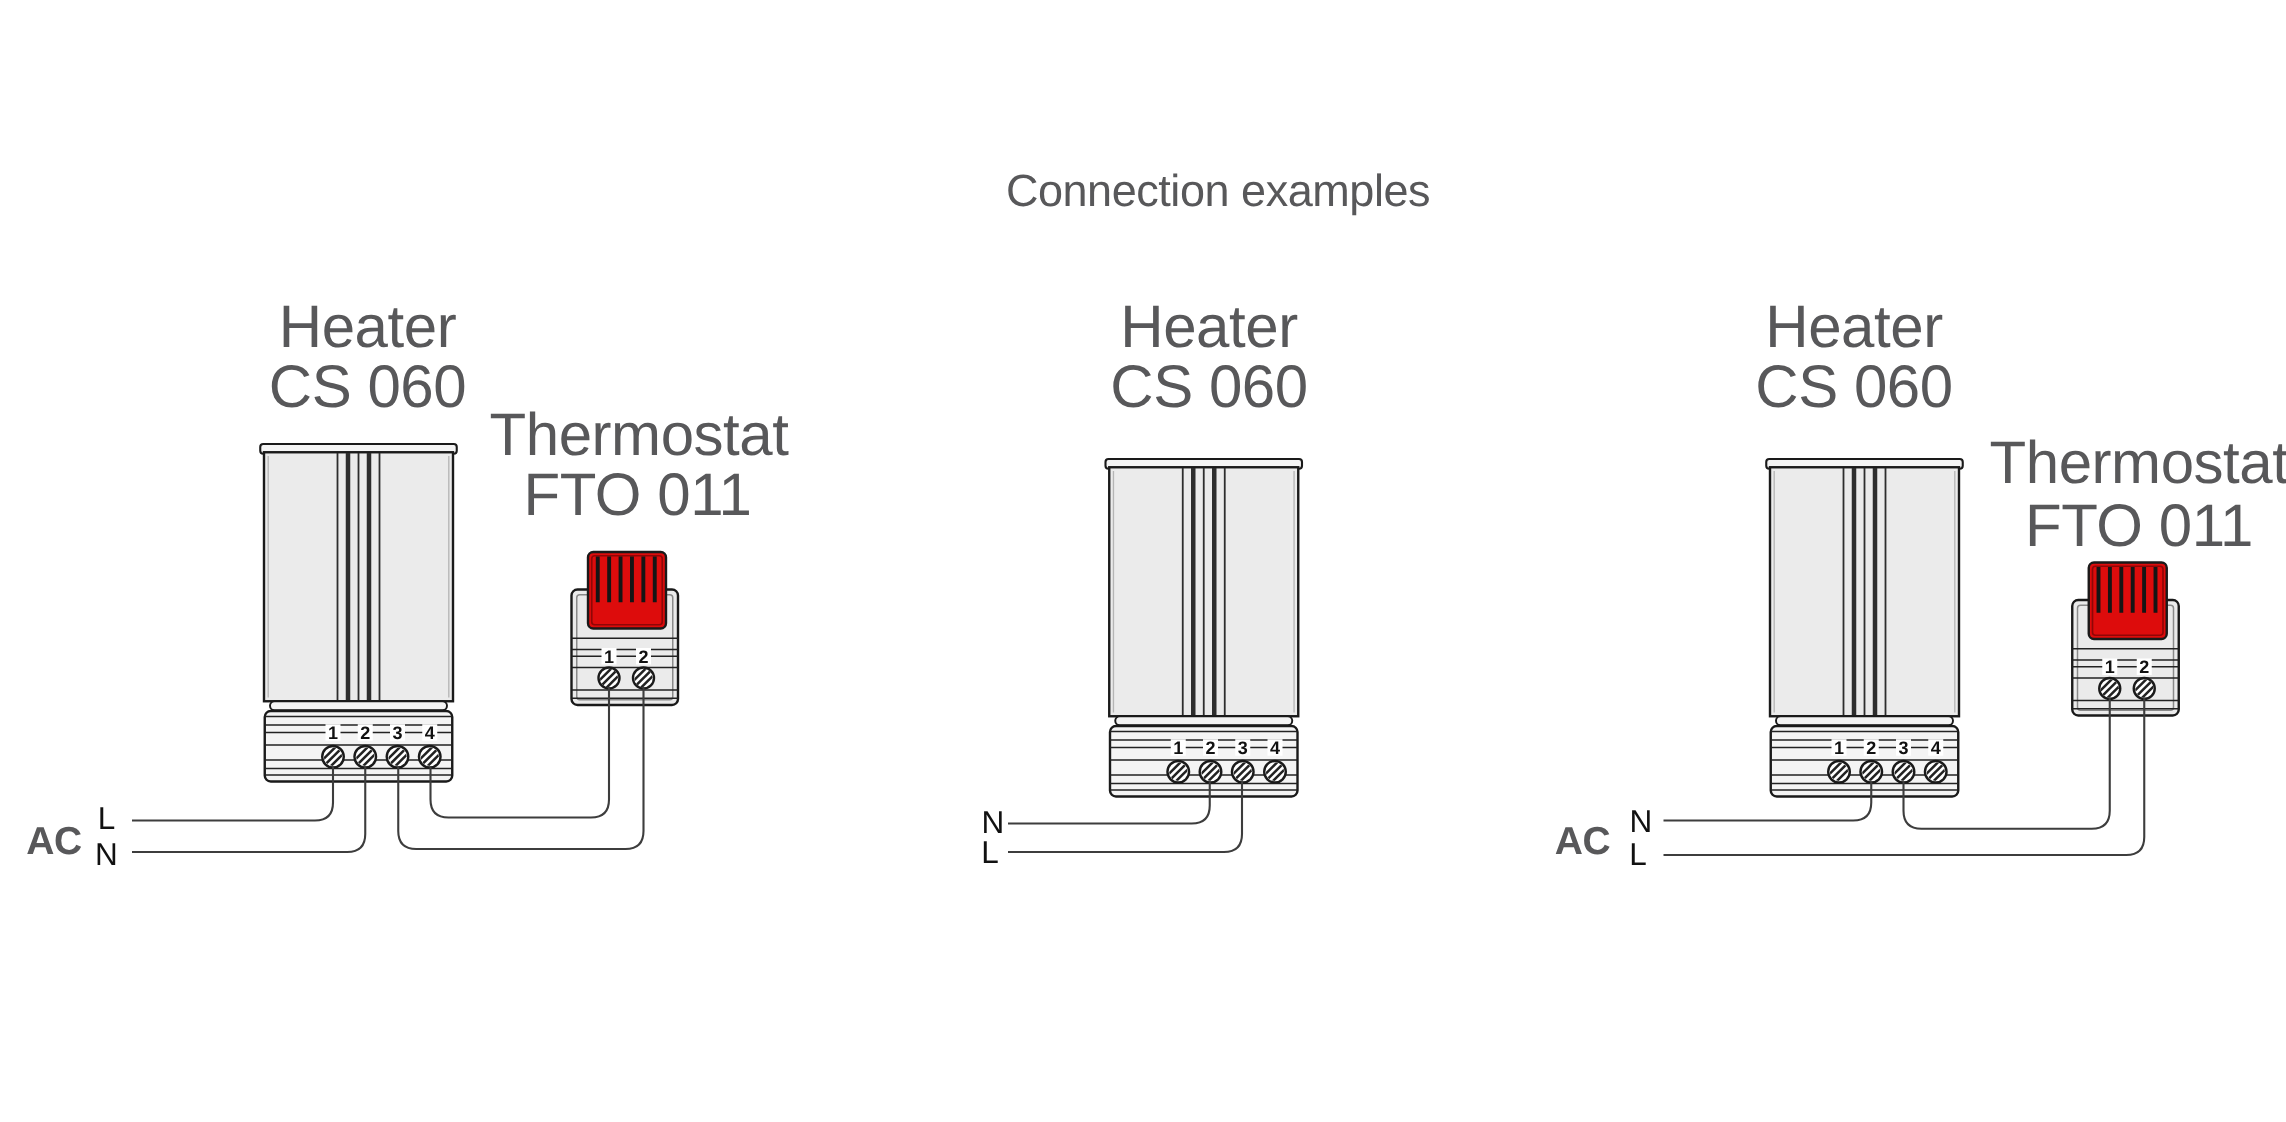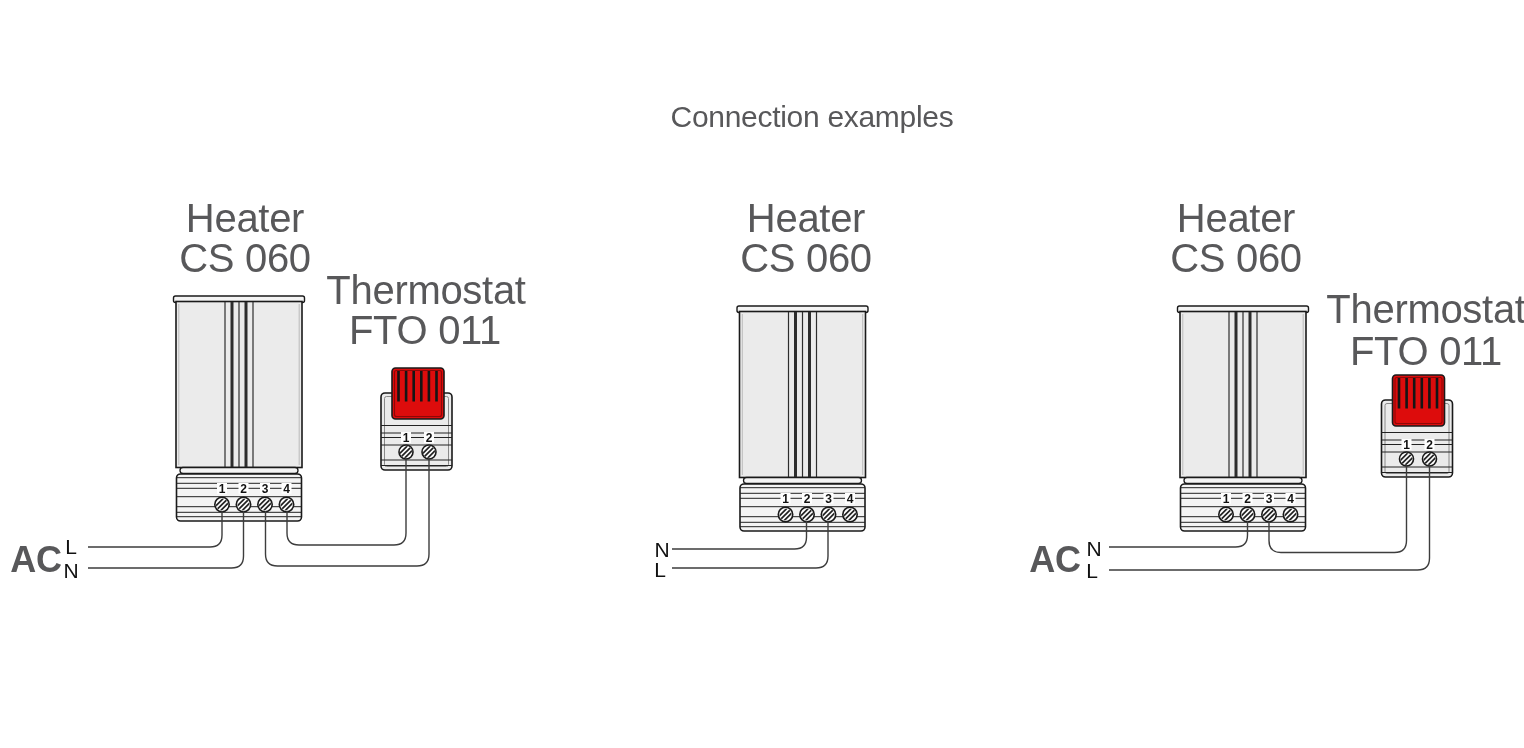--- a/index.html
+++ b/index.html
@@ -13,21 +13,21 @@
   .lbl{
     position:absolute;
     transform:translate(-50%,-50%);
     white-space:nowrap;
     color:#58585a;
     font-size:40px;
     letter-spacing:-0.3px;
     line-height:1;
   }
   .lbl.small{font-size:21px;color:#111;letter-spacing:0;}
-  .lbl.acbold{font-weight:bold;font-size:36px;color:#58585a;}
+  .lbl.acbold{font-weight:bold;font-size:26px;color:#58585a;}
   .title{font-size:30px;}
   svg{position:absolute;left:0;top:0;}
 </style>
 </head>
 <body>
 
 <div class="canvas">
 
   <svg id="diagram-svg" width="1524" height="748" viewBox="0 0 1524 748">
       <defs>
@@ -305,21 +305,21 @@
       <path d="M243.5,511 V556 Q243.5,568 231.5,568 H88" fill="none" stroke="#3d3d3d" stroke-width="1.4"></path>
       <path d="M287,511 V533 Q287,545 299,545 H394 Q406,545 406,533 V458" fill="none" stroke="#3d3d3d" stroke-width="1.4"></path>
       <path d="M265.5,511 V554 Q265.5,566 277.5,566 H417 Q429,566 429,554 V458" fill="none" stroke="#3d3d3d" stroke-width="1.4"></path>
       <path d="M806.5,521 V537 Q806.5,549 794.5,549 H672" fill="none" stroke="#3d3d3d" stroke-width="1.4"></path>
       <path d="M828,521 V556 Q828,568 816,568 H672" fill="none" stroke="#3d3d3d" stroke-width="1.4"></path>
       <path d="M1247.5,521 V535 Q1247.5,547 1235.5,547 H1109" fill="none" stroke="#3d3d3d" stroke-width="1.4"></path>
       <path d="M1269,521 V540.5 Q1269,552.5 1281,552.5 H1394.5 Q1406.5,552.5 1406.5,540.5 V465" fill="none" stroke="#3d3d3d" stroke-width="1.4"></path>
       <path d="M1429.5,465 V558 Q1429.5,570 1417.5,570 H1109" fill="none" stroke="#3d3d3d" stroke-width="1.4"></path>
     </svg>
 
-  <div class="lbl title" style="left:812px;top:117px;">Connection examples</div>
+  <div class="lbl title" style="left:812px;top:128px;">Connection examples</div>
 
   <div class="lbl" style="left:245px;top:218px;">Heater</div>
   <div class="lbl" style="left:245px;top:258px;">CS 060</div>
   <div class="lbl" style="left:426px;top:290px;">Thermostat</div>
   <div class="lbl" style="left:425px;top:330px;">FTO 011</div>
   <div class="lbl acbold" style="left:36px;top:560px;">AC</div>
   <div class="lbl small" style="left:71px;top:546px;">L</div>
   <div class="lbl small" style="left:71px;top:570px;">N</div>
 
   <div class="lbl" style="left:806px;top:218px;">Heater</div>

